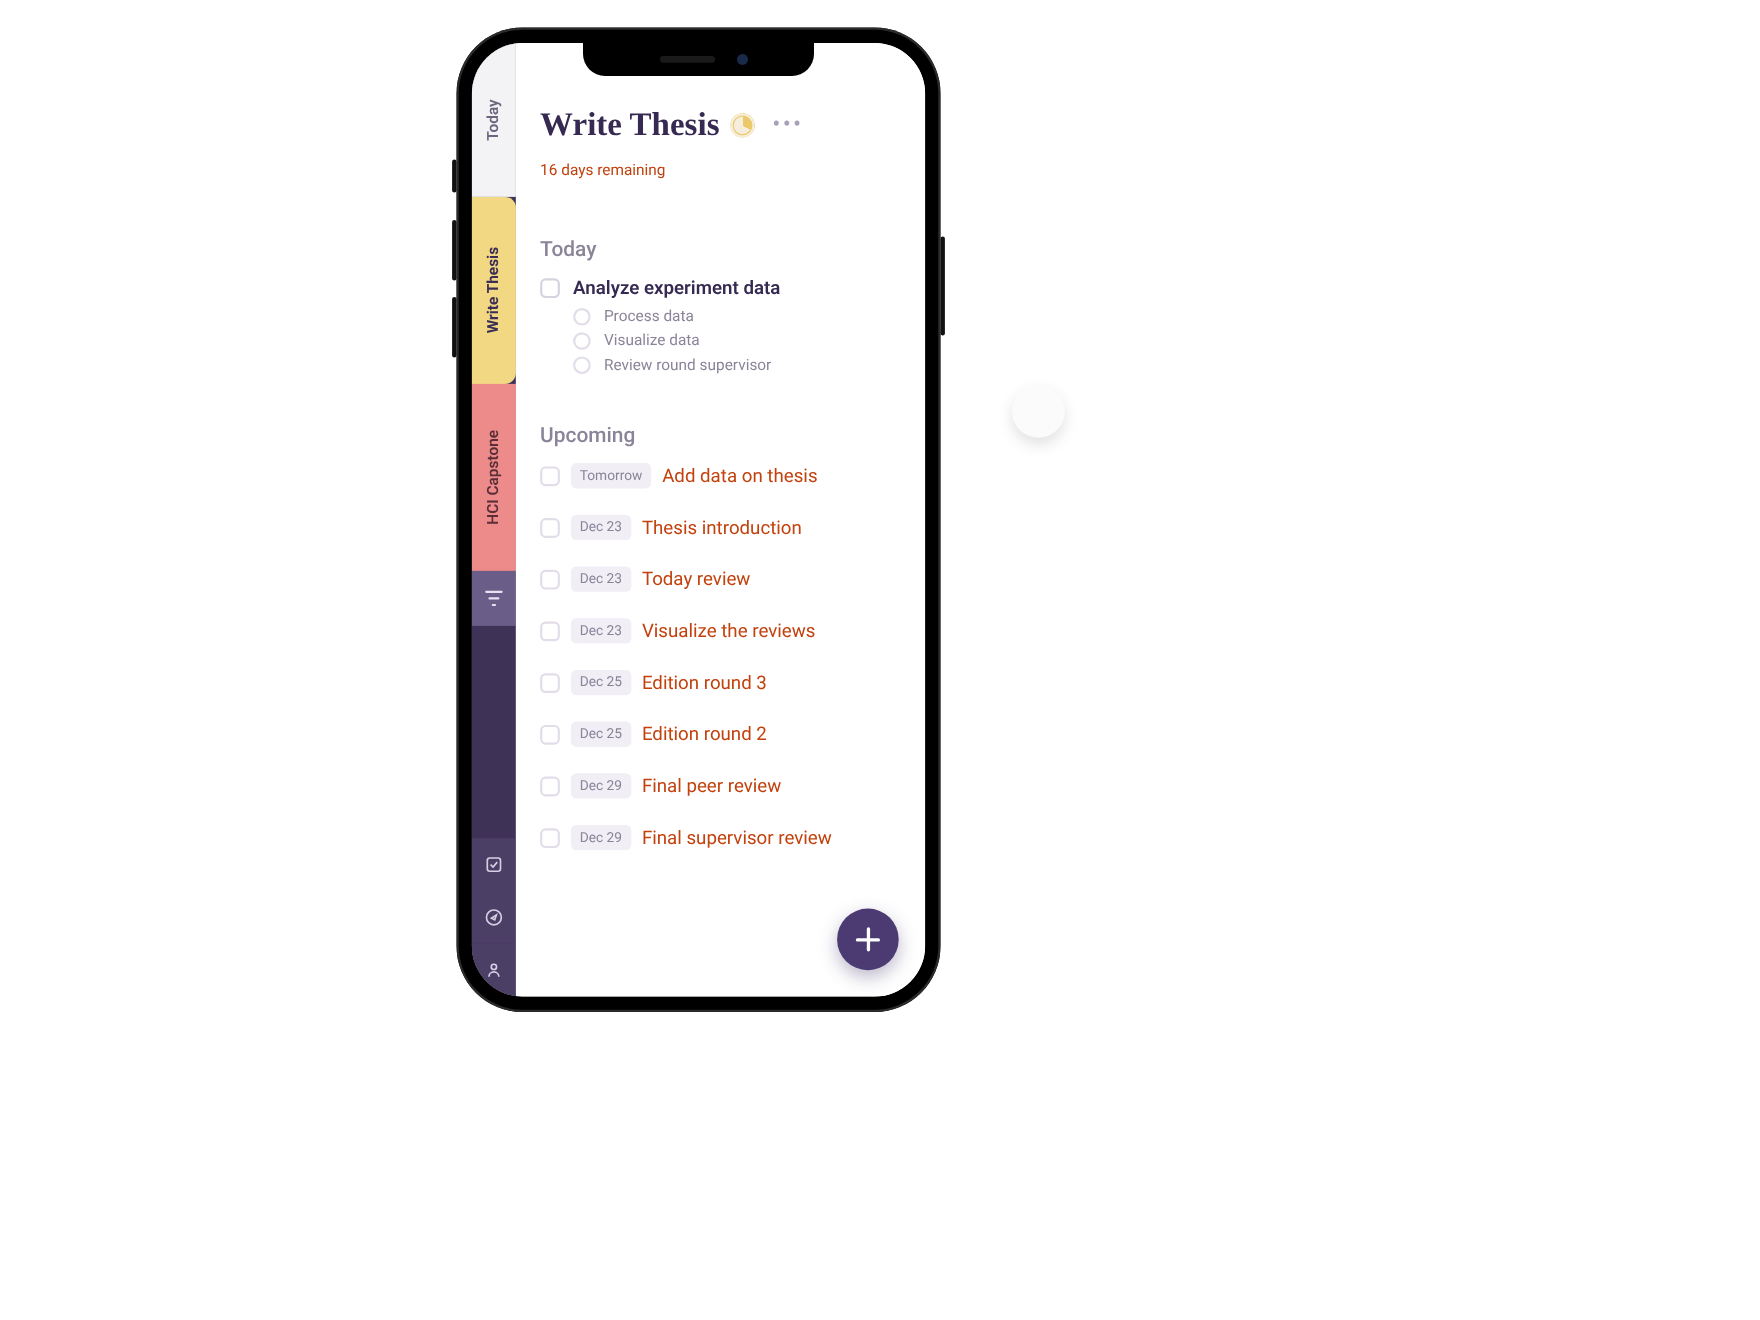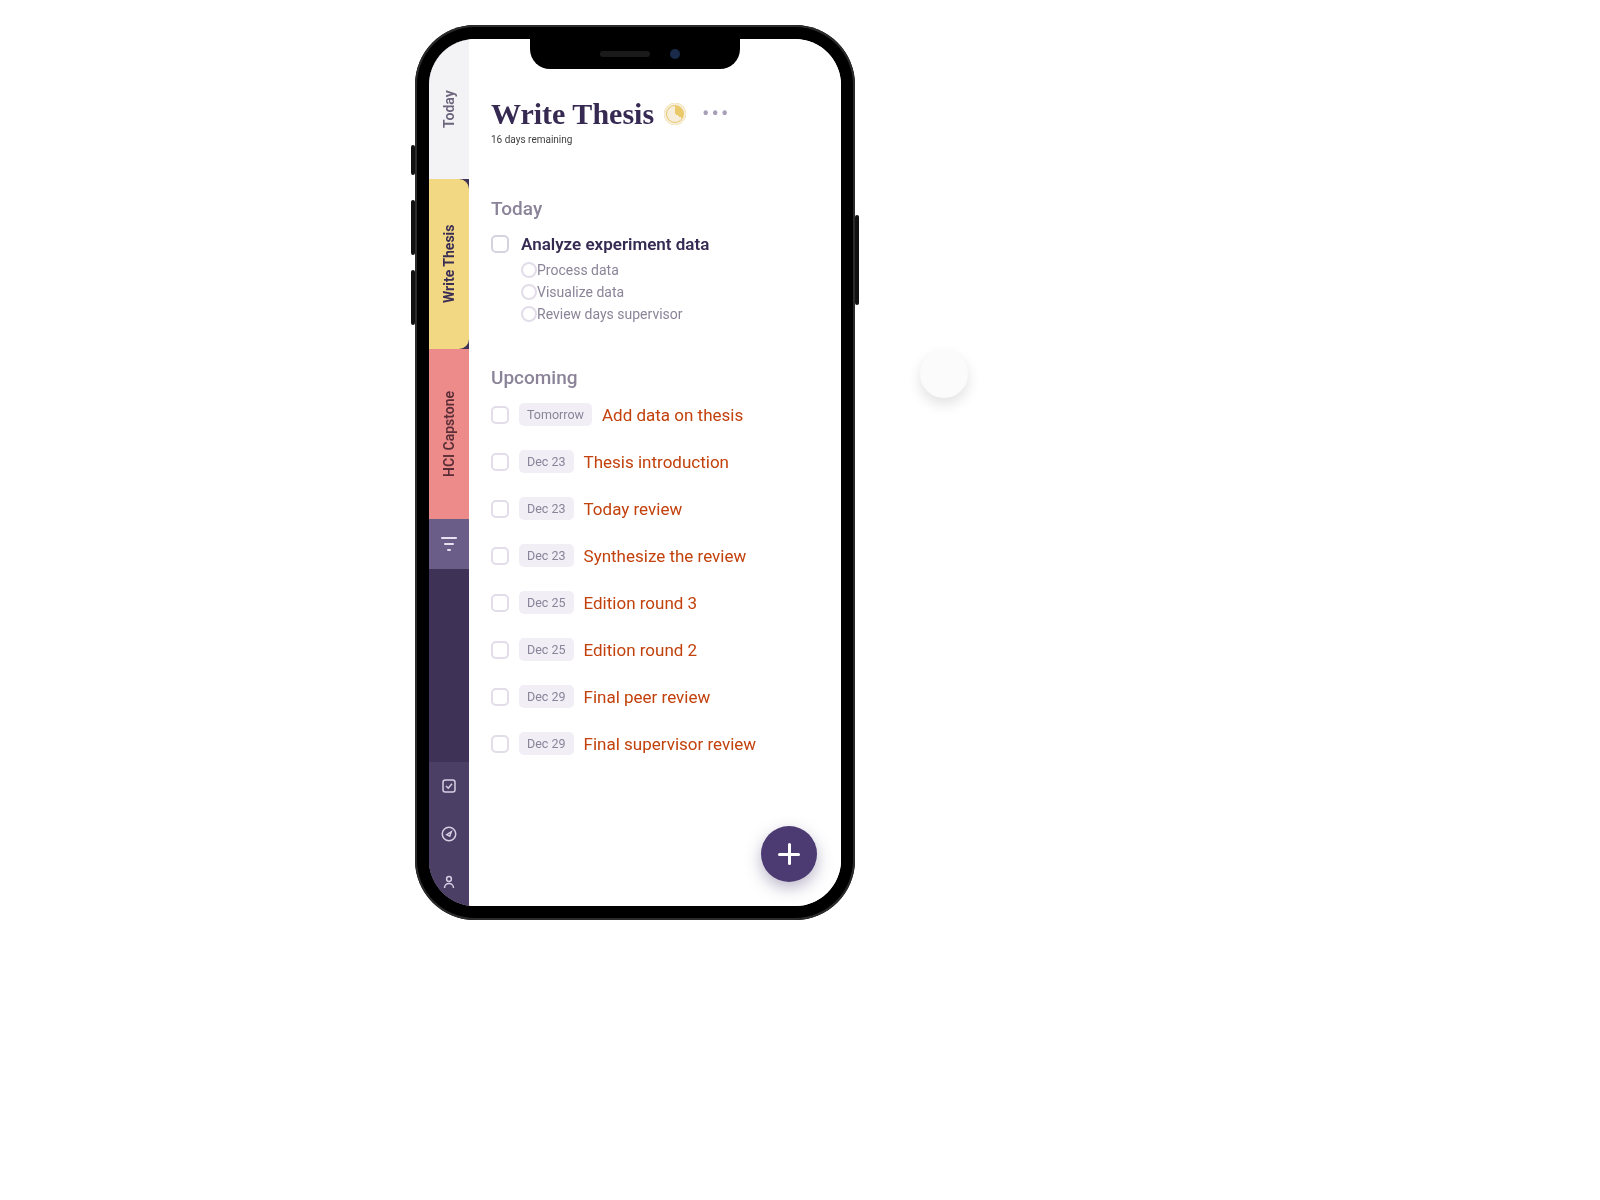--- a/index.html
+++ b/index.html
@@ -145,38 +145,38 @@
     color: #362a52;
   }
   .pie {
     width: 22px; height: 22px; border-radius: 50%;
     position: relative;
     background: conic-gradient(#e9c96a 0 120deg, #f6eedb 120deg 360deg);
     box-shadow: 0 0 0 2px #f6eedb inset, 0 0 0 3px #e9c96a inset;
   }
   .dots { color: #a89fb8; font-size: 22px; letter-spacing: 2px; margin-left: 6px; line-height: 1; }
 
-  .subtitle { color: #404040; font-size: 10px; margin-top: 3px; }
+  .subtitle { color: #c2410c; font-size: 14px; margin-top: 16px; }
 
   .section-label {
     color: #8b8499; font-size: 19px; font-weight: 500;
   }
   .section-today { margin-top: 52px; }
   .section-upcoming { margin-top: 44px; }
 
   .task-main {
     display: flex; align-items: center; gap: 12px; margin-top: 14px;
   }
   .task-main .checkbox {
     width: 18px; height: 18px; border: 2px solid #d7d2e0; border-radius: 5px;
   }
   .task-main .label { color: #362a52; font-size: 17px; font-weight: 600; text-align: right; }
 
   .subtasks { margin-left: 30px; margin-top: 8px; }
-  .subtask { display: flex; align-items: center; margin: 6px 0; }
+  .subtask { display: flex; align-items: center; gap: 12px; margin: 6px 0; }
   .subtask .radio {
     width: 16px; height: 16px; border: 2px solid #e2dde9; border-radius: 50%;
   }
   .subtask .label { color: #8b8499; font-size: 14px; }
 
   .upcoming-list { margin-top: 14px; }
   .up-row {
     display: flex; align-items: center; gap: 10px;
     margin: 0 0 24px 0;
   }
@@ -294,21 +294,21 @@
           <div class="subtask">
             <div class="radio"></div>
             <div class="label">Process data</div>
           </div>
           <div class="subtask">
             <div class="radio"></div>
             <div class="label">Visualize data</div>
           </div>
           <div class="subtask">
             <div class="radio"></div>
-            <div class="label">Review days supervisor</div>
+            <div class="label">Review round supervisor</div>
           </div>
         </div>
 
         <div class="section-label section-upcoming">Upcoming</div>
 
         <div class="upcoming-list">
           <div class="up-row">
             <div class="checkbox"></div>
             <span class="chip">Tomorrow</span>
             <span class="label">Add data on thesis</span>
@@ -319,21 +319,21 @@
             <span class="label">Thesis introduction</span>
           </div>
           <div class="up-row">
             <div class="checkbox"></div>
             <span class="chip">Dec 23</span>
             <span class="label">Today review</span>
           </div>
           <div class="up-row">
             <div class="checkbox"></div>
             <span class="chip">Dec 23</span>
-            <span class="label">Synthesize the review</span>
+            <span class="label">Visualize the reviews</span>
           </div>
           <div class="up-row">
             <div class="checkbox"></div>
             <span class="chip">Dec 25</span>
             <span class="label">Edition round 3</span>
           </div>
           <div class="up-row">
             <div class="checkbox"></div>
             <span class="chip">Dec 25</span>
             <span class="label">Edition round 2</span>

